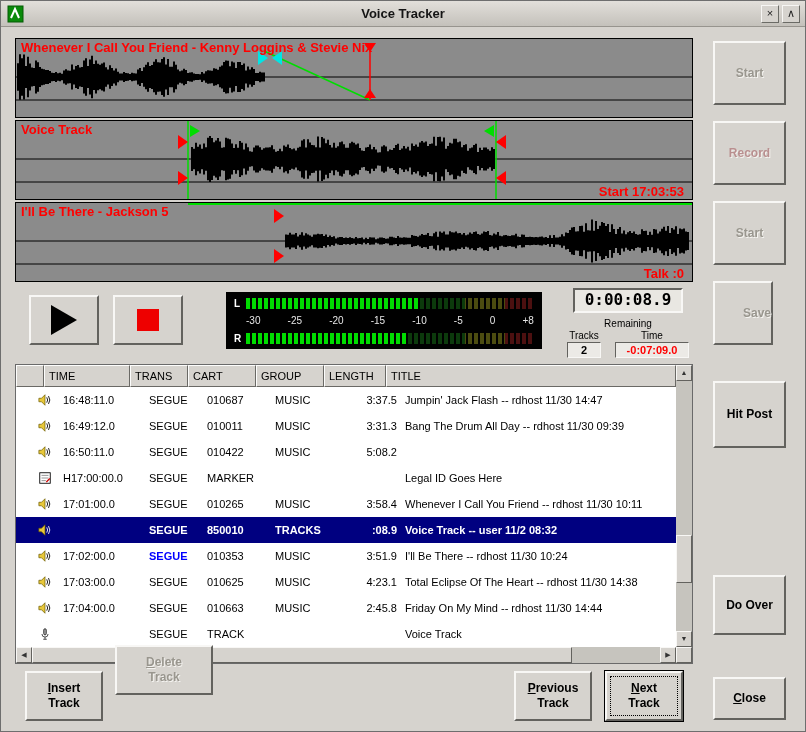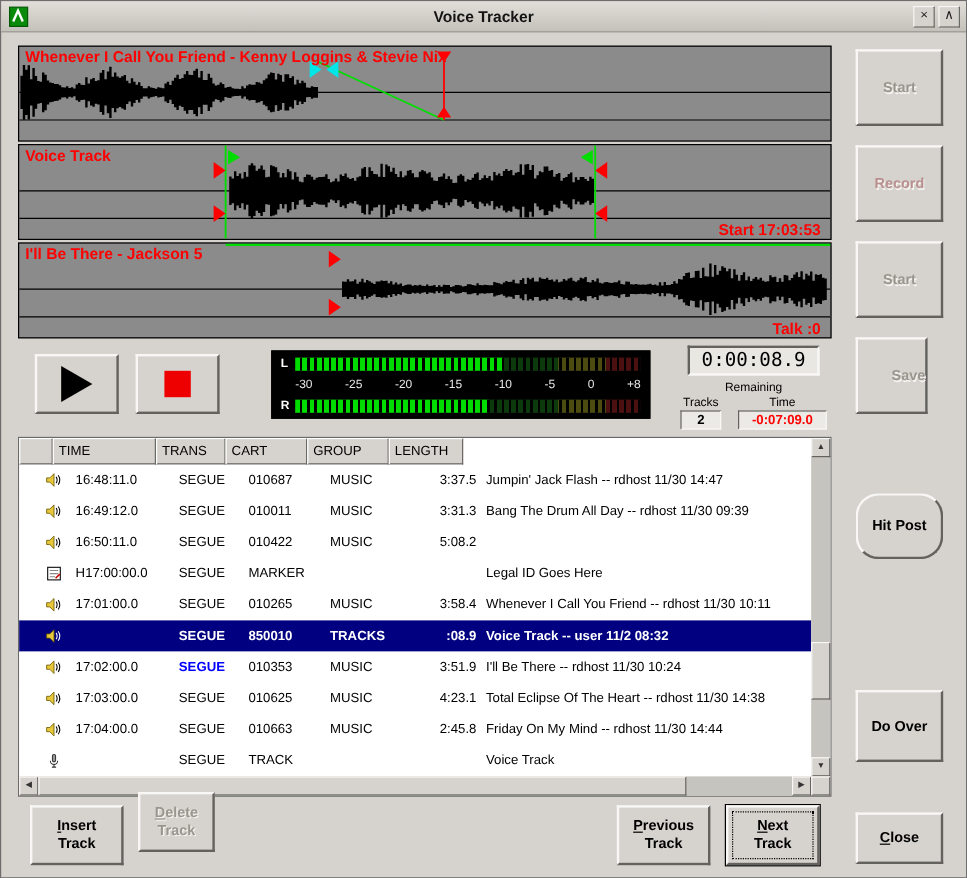--- a/index.html
+++ b/index.html
@@ -32,21 +32,21 @@
   
   .meter{position:absolute;left:225px;top:291px;width:316px;height:57px;background:#000;border:1px solid #000;padding:4px 7px;display:flex;flex-direction:column;justify-content:space-between;}
   .m-row{display:flex;align-items:center;height:12px;}
   .m-ch{color:#fff;font-size:10px;font-weight:bold;width:12px;}
   .leds{flex:1;height:11px;background:repeating-linear-gradient(90deg,rgba(0,0,0,0) 0 4px,#000 4px 6px),linear-gradient(90deg,var(--meter_green) 0 var(--lit),#0c3a0c var(--lit) 76%,#4c4c10 76% 90%,#4c1010 90% 100%);}
   .led-l{--lit:60%;}
   .led-r{--lit:56%;}
   .m-scale{display:flex;justify-content:space-between;padding-left:12px;color:#e6e6e6;font-size:10px;height:12px;line-height:12px;}
 
   
-  .time-display{position:absolute;left:572px;top:287px;width:110px;height:25px;background:#e9e7e2;border:2px solid;border-color:#63625e #f8f7f5 #f8f7f5 #63625e;font-family:"DejaVu Sans Mono",monospace;font-weight:normal;font-size:16px;text-align:center;line-height:20px;color:#000;}
+  .time-display{position:absolute;left:572px;top:287px;width:110px;height:25px;background:#e9e7e2;border:2px solid;border-color:#63625e #f8f7f5 #f8f7f5 #63625e;font-family:"DejaVu Sans Mono",monospace;font-weight:bold;font-size:16px;text-align:center;line-height:20px;color:#000;}
   .remaining{position:absolute;left:566px;top:317px;width:122px;}
   .rem-title{text-align:center;font-size:10px;color:#000;}
   .rem-cols{display:flex;justify-content:space-between;margin-top:1px;}
   .rem-col{display:flex;flex-direction:column;align-items:center;}
   .rem-lbl{font-size:10px;color:#000;}
   .rem-val{background:#eceae6;border:1px solid;border-color:#63625e #f8f7f5 #f8f7f5 #63625e;font-size:11px;font-weight:bold;text-align:center;margin-top:1px;}
   .rem-tracks{width:34px;height:16px;line-height:14px;color:#000;}
   .rem-time{width:74px;height:16px;line-height:14px;color:var(--accent_red);}
 
   
@@ -188,35 +188,36 @@
     </button>
   <button class="btn disabled rec" style="left:712px;top:120px;width:73px;height:64px;">
       <span>Record</span>
     </button>
   <button class="btn disabled" style="left:712px;top:200px;width:73px;height:64px;">
       <span>Start</span>
     </button>
   <button class="btn disabled" style="left:712px;top:280px;width:60px;height:64px;align-items:flex-end;">
       <span>Save</span>
     </button>
-  <button class="btn" style="left:712px;top:410px;width:73px;height:55px;border-radius:19px;">
+  <button class="btn" style="left:712px;top:380px;width:73px;height:67px;">
       <span>Hit Post</span>
     </button>
   <button class="btn" style="left:712px;top:574px;width:73px;height:60px;">
       <span>Do Over</span>
     </button>
 
   <div class="log">
     <div class="hrow">
       <span class="hcell"></span>
       <span class="hcell">TIME</span>
       <span class="hcell">TRANS</span>
       <span class="hcell">CART</span>
       <span class="hcell">GROUP</span>
       <span class="hcell">LENGTH</span>
+      <span class="hcell">TITLE</span>
     </div>
 
     <div class="row">
       <span class="cell icon-cell">
           <svg width="14" height="14" viewBox="0 0 16 16">
             <polygon points="1,6 4,6 8,2 8,14 4,10 1,10" fill="#e8c83a" stroke="#6a5a00" stroke-width="0.8"></polygon>
             <path d="M10 5 Q12 8 10 11 M12 3.5 Q15 8 12 12.5" stroke="#000" stroke-width="1" fill="none"></path>
           </svg>
         </span>
       <span class="cell">16:48:11.0</span>
@@ -367,21 +368,21 @@
       <span class="h-thumb"></span>
       <span class="sc-btn sc-right">▶</span>
     </div>
     <span class="corner"></span>
   </div>
 
   <button class="btn" style="left:24px;top:670px;width:78px;height:50px;">
     <span><u>I</u>nsert</span>
       <span>Track</span>
   </button>
-  <button class="btn disabled" style="left:114px;top:659px;width:64px;height:50px;">
+  <button class="btn disabled" style="left:114px;top:644px;width:98px;height:50px;">
     <span><u>D</u>elete</span>
       <span>Track</span>
   </button>
   <button class="btn" style="left:513px;top:670px;width:78px;height:50px;">
     <span><u>P</u>revious</span>
       <span>Track</span>
   </button>
   <button class="btn default" style="left:604px;top:670px;width:78px;height:50px;">
     <span><u>N</u>ext</span>
       <span>Track</span>

